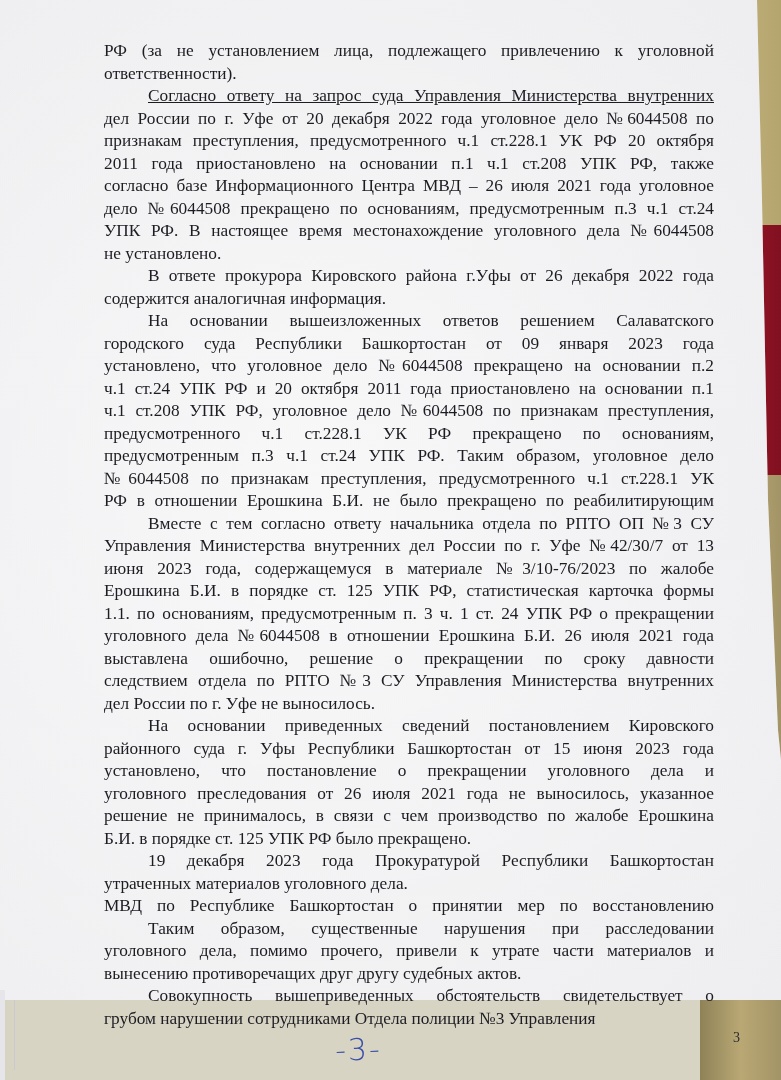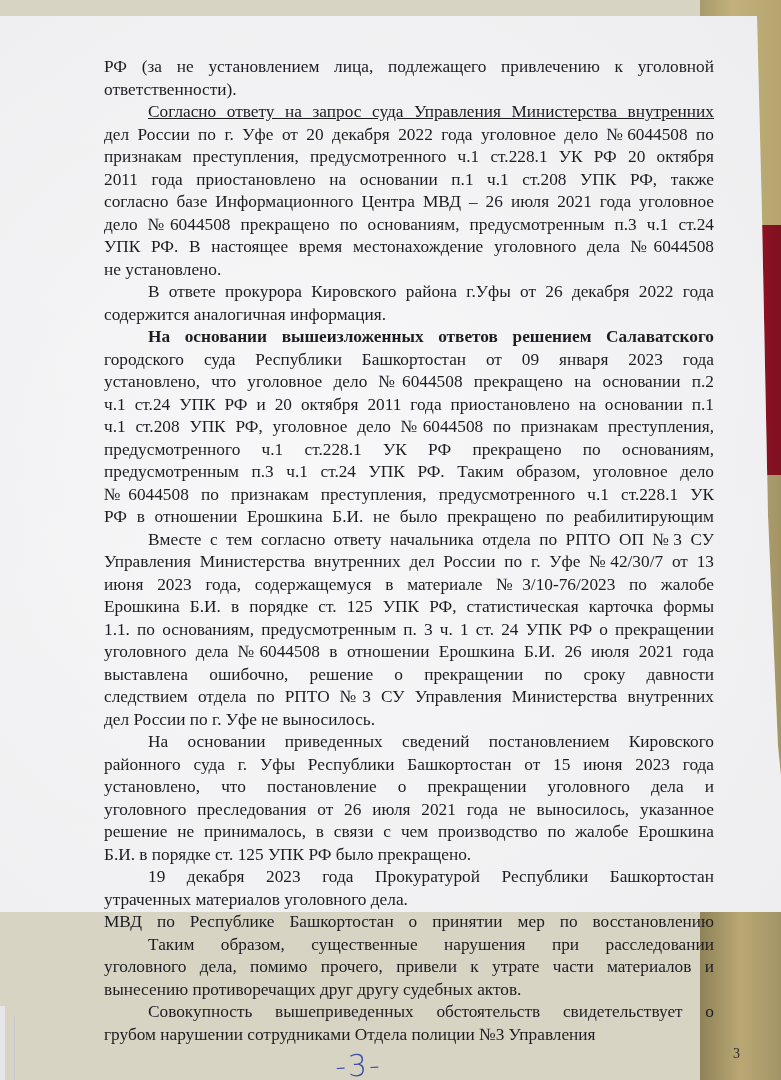--- a/index.html
+++ b/index.html
@@ -1,21 +1,21 @@
 <!DOCTYPE html>
 <html><head>
 <meta charset="utf-8">
 <style>
   html,body{margin:0;padding:0;}
   body{width:781px;height:1080px;overflow:hidden;position:relative;background:#d8d4c4;font-family:"Liberation Serif","DejaVu Serif",serif;}
   .bg{position:absolute;inset:0;}
   .bg .gold1{position:absolute;left:700px;top:0;width:81px;height:225px;background:linear-gradient(90deg,#a79a6a,#c2b17c 40%,#b4a46d);}
   .bg .red{position:absolute;left:700px;top:225px;width:81px;height:250px;background:linear-gradient(90deg,#7a0c1c,#9a1426 50%,#801020);}
   .bg .gold2{position:absolute;left:700px;top:475px;width:81px;height:605px;background:linear-gradient(90deg,#8f8258,#b9a874 50%,#a39467);}
-  .page{position:absolute;left:0;top:16px;width:781px;height:896px;
+  .page{position:absolute;left:0;top:0;width:781px;height:1000px;
     background:linear-gradient(180deg,#f3f3f4 0%,#f1f1f3 50%,#f4f4f5 100%);
     clip-path:polygon(0 0,757px 0,762px 200px,768px 500px,778px 730px,781px 760px,781px 1080px,0 1080px);}
   .page::before{content:"";position:absolute;inset:0;background:radial-gradient(ellipse at 40% 50%,rgba(255,255,255,0.5),rgba(220,220,225,0.25));}
   .text{position:absolute;left:104px;top:40px;width:610px;color:#1c1c22;font-size:17.3px;line-height:22.5px;}
   .text p{margin:0;text-align:justify;text-align-last:left;}
   .line{display:block;text-align:justify;text-align-last:justify;white-space:nowrap;}
   .line.last{text-align-last:left;}
   .pnum{position:absolute;left:733px;top:1030px;font-size:14px;color:#2a2a30;}
   .hand{position:absolute;left:335px;top:1032px;font-family:"DejaVu Sans",sans-serif;font-size:30px;color:#3a4ea8;letter-spacing:2px;transform:rotate(-2deg);font-weight:300;}
   .leftmark{position:absolute;left:14px;top:1000px;width:1px;height:70px;background:#c9c9cf;}
@@ -47,21 +47,21 @@
         <span class="line">согласно базе Информационного Центра МВД – 26 июля 2021 года уголовное</span>
         <span class="line">дело №6044508  прекращено по основаниям, предусмотренным п.3 ч.1 ст.24</span>
         <span class="line">УПК РФ. В настоящее время местонахождение уголовного дела №6044508</span>
         <span class="line last">не установлено.</span>
       </p>
       <p>
         <span class="line" style="padding-left: 44px;">В ответе прокурора Кировского района г.Уфы от 26 декабря 2022 года</span>
         <span class="line last">содержится аналогичная информация.</span>
       </p>
       <p>
-        <span class="line" style="padding-left: 44px; font-weight: bold;">На основании вышеизложенных ответов решением Салаватского</span>
+        <span class="line" style="padding-left: 44px;">На основании вышеизложенных ответов решением Салаватского</span>
         <span class="line">городского суда Республики Башкортостан от 09 января 2023 года</span>
         <span class="line">установлено, что уголовное дело  №6044508  прекращено на основании п.2</span>
         <span class="line">ч.1 ст.24 УПК РФ и 20 октября 2011 года приостановлено на основании п.1</span>
         <span class="line">ч.1 ст.208 УПК РФ,  уголовное дело №6044508  по признакам преступления,</span>
         <span class="line">предусмотренного ч.1 ст.228.1 УК РФ прекращено по основаниям,</span>
         <span class="line">предусмотренным п.3 ч.1 ст.24 УПК РФ. Таким образом, уголовное дело</span>
         <span class="line">№6044508  по признакам преступления, предусмотренного ч.1 ст.228.1 УК</span>
         <span class="line">РФ в отношении Ерошкина Б.И. не было прекращено по реабилитирующим</span>
       </p>
       <p>

